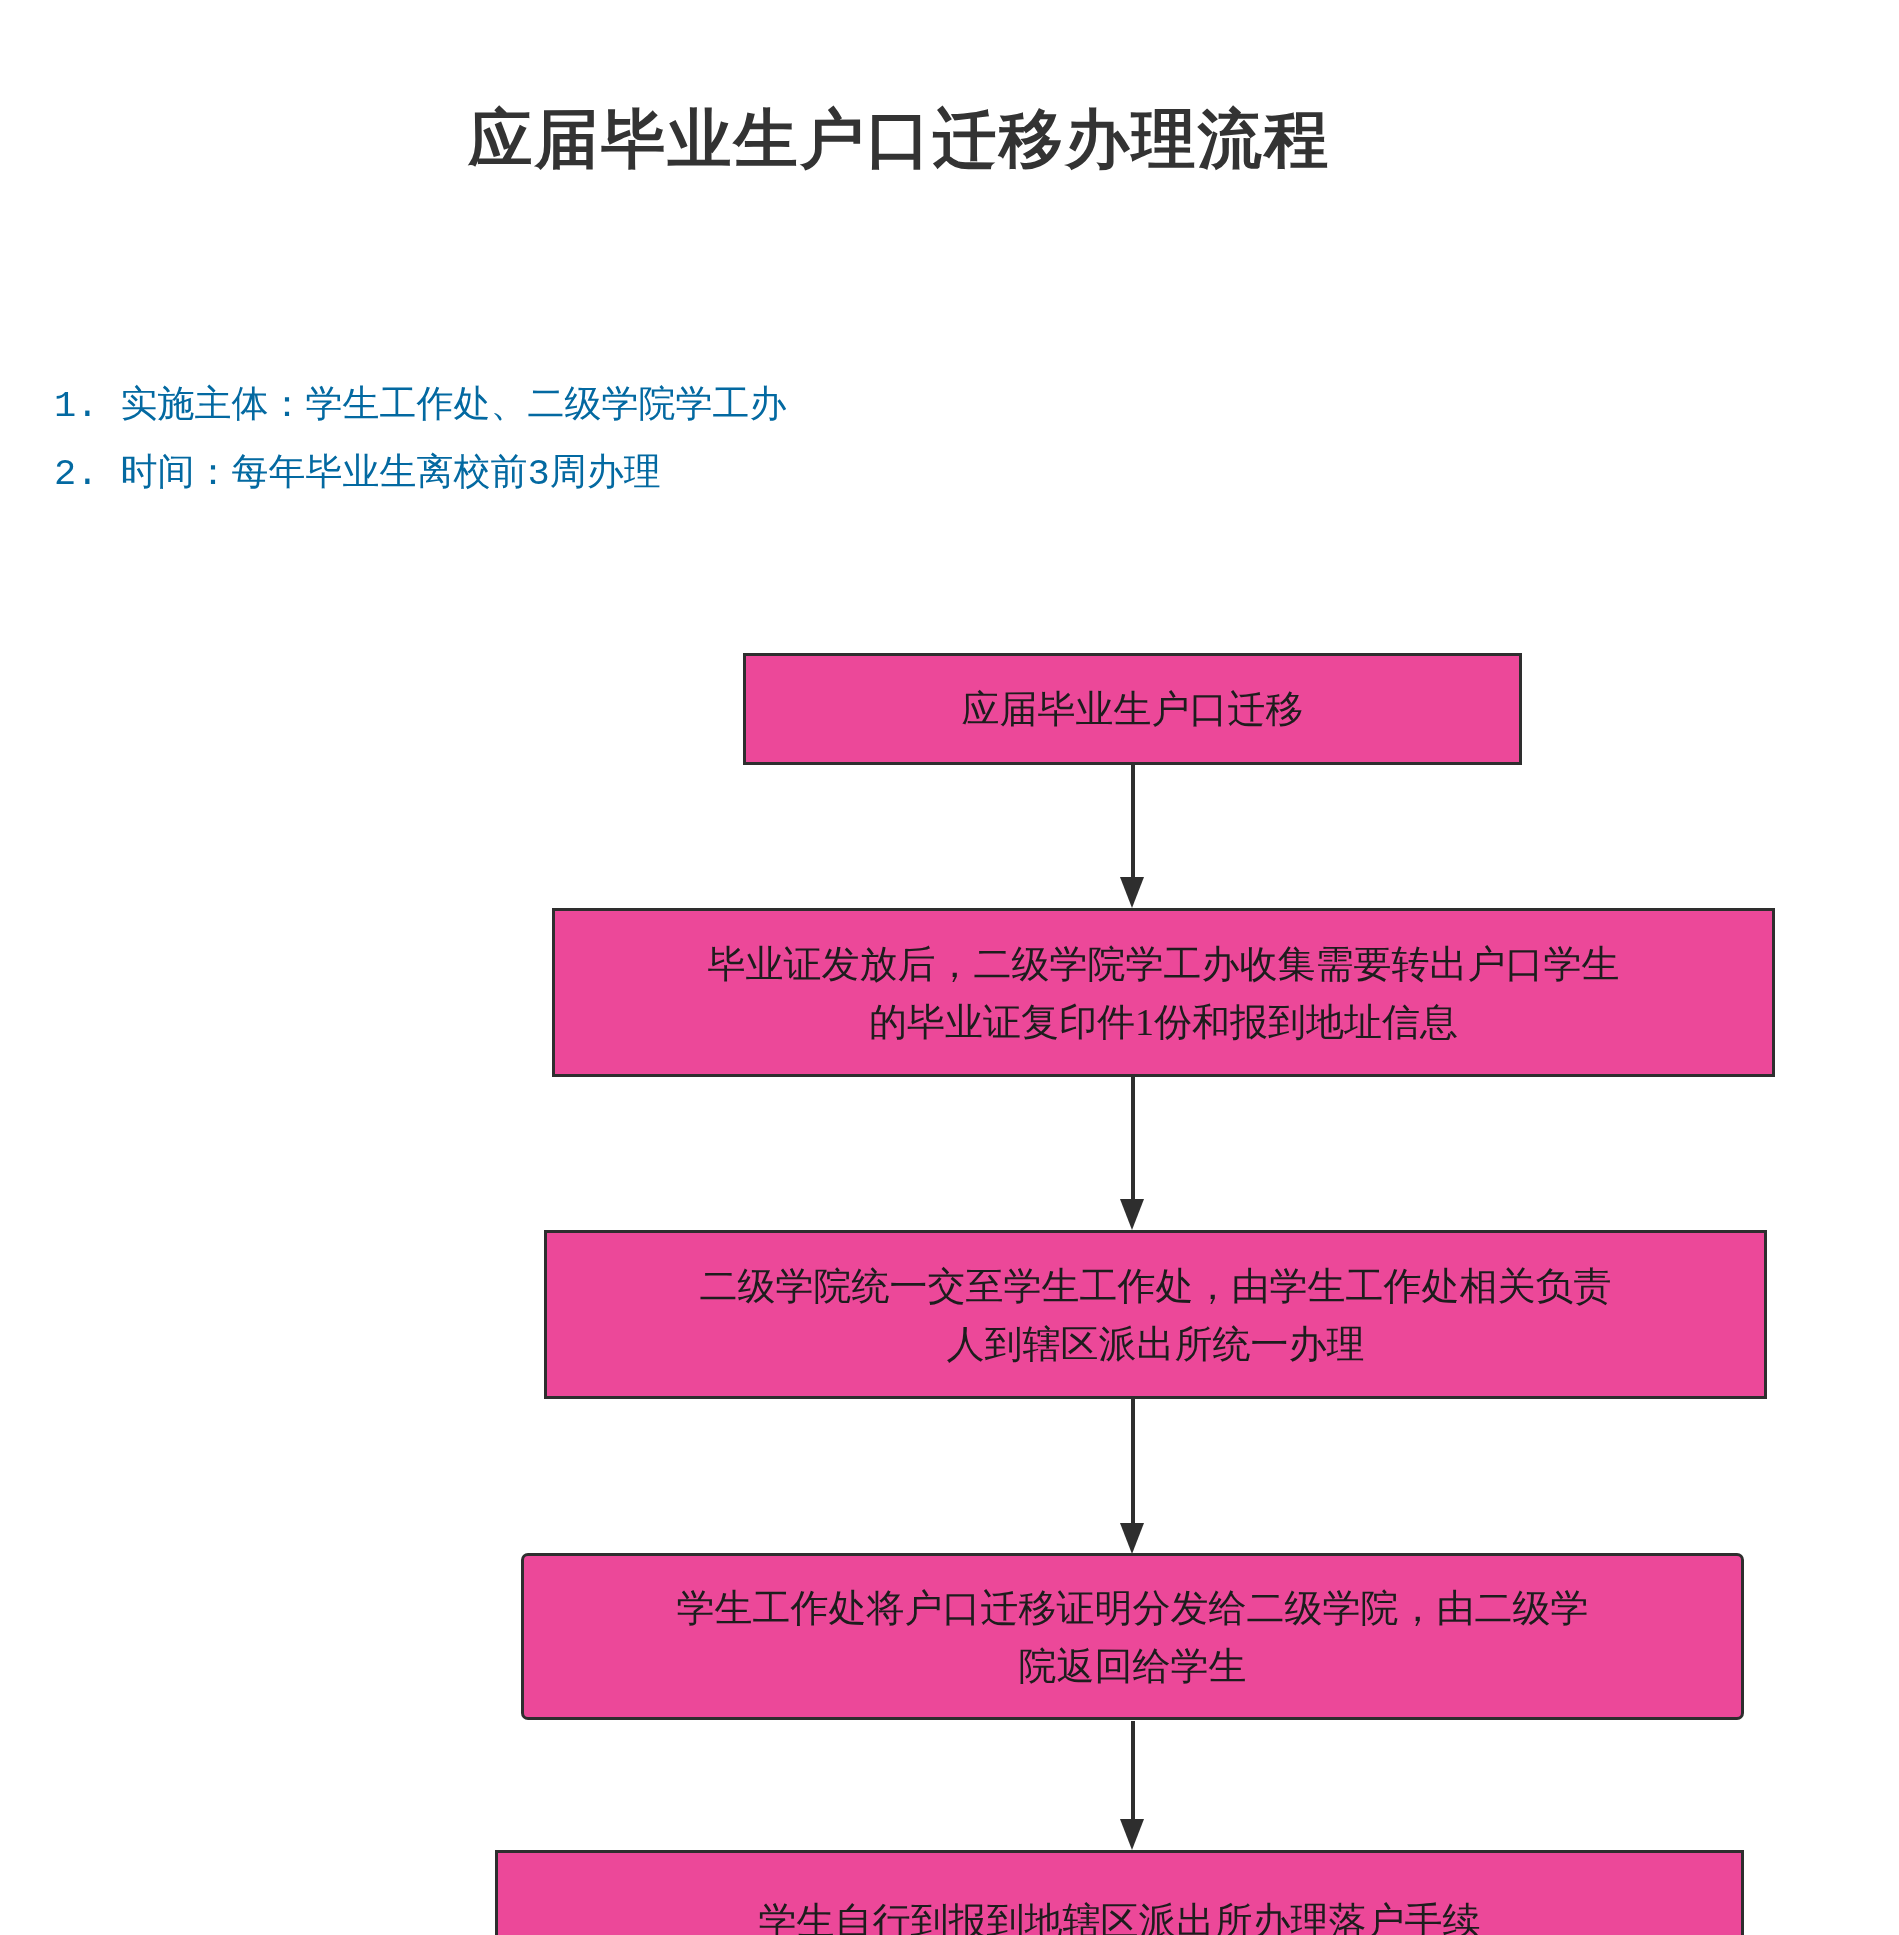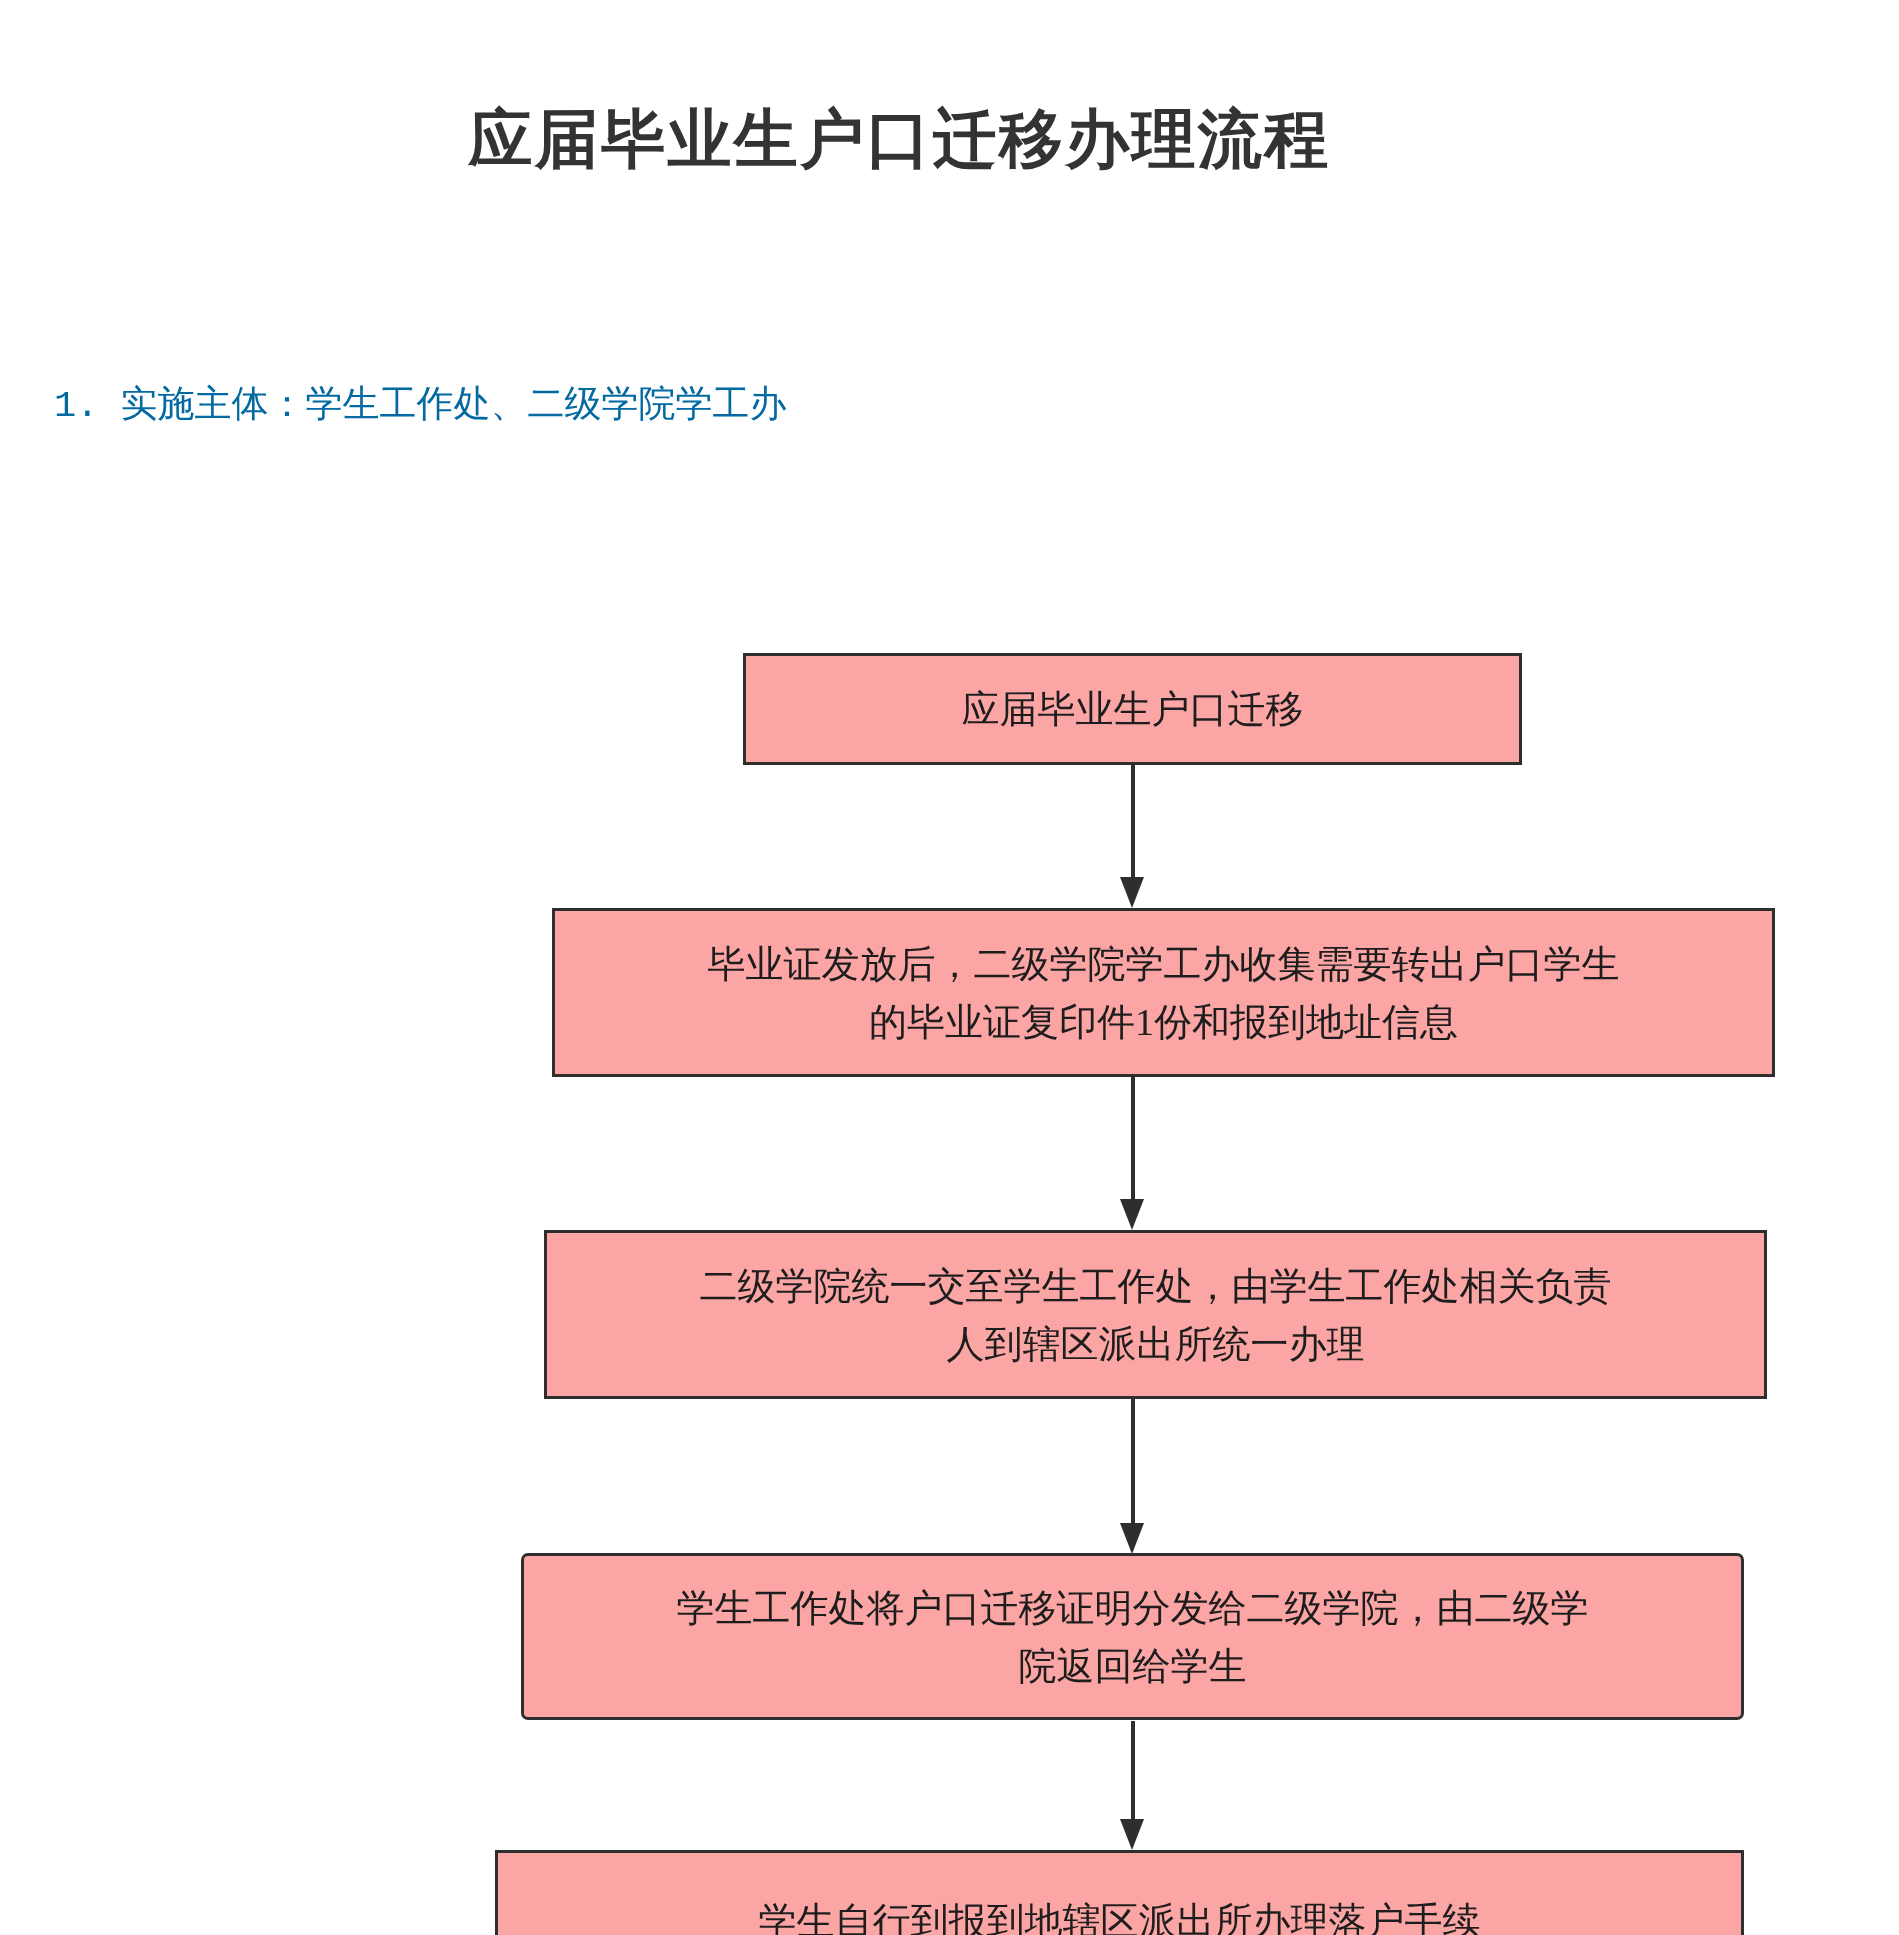--- a/index.html
+++ b/index.html
@@ -54,21 +54,21 @@
     position: absolute;
     left: 0;
     top: 0;
     width: 1900px;
     height: 2071px;
   }
   .node {
     position: absolute;
     box-sizing: border-box;
     border: 3.9px solid #2e2e2e;
-    background: #fca5a5;
+    background: #ec4899;
     display: flex;
     align-items: center;
     justify-content: center;
     text-align: center;
   }
   .node-text {
     font-family: "Liberation Serif", "DejaVu Serif", serif;
     font-size: 38px;
     line-height: 58px;
     color: #1d1d1d;
@@ -123,20 +123,21 @@
 </style>
 </head>
 <body>
 
 <div id="page">
 
   <div id="title">应届毕业生户口迁移办理流程</div>
 
   <div id="notes">
     <div class="note-line">1. 实施主体：学生工作处、二级学院学工办</div>
+    <div class="note-line">2. 时间：每年毕业生离校前3周办理</div>
   </div>
 
   <div id="flow">
 
     <div class="node" id="node-1">
       <span class="node-text">应届毕业生户口迁移</span>
     </div>
 
     <div class="connector" id="arrow-1">
       <div class="shaft"></div>

